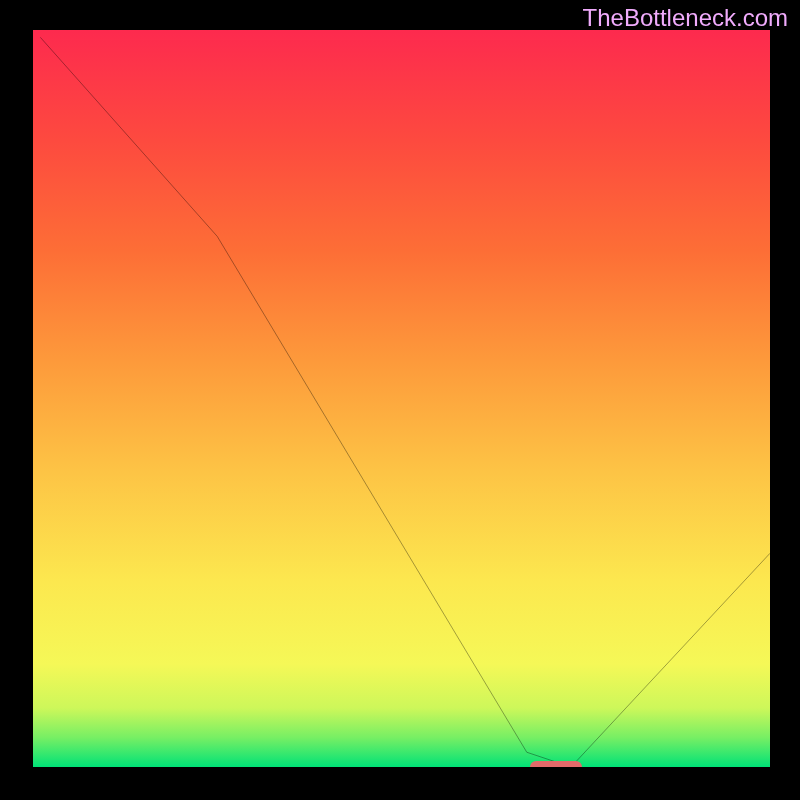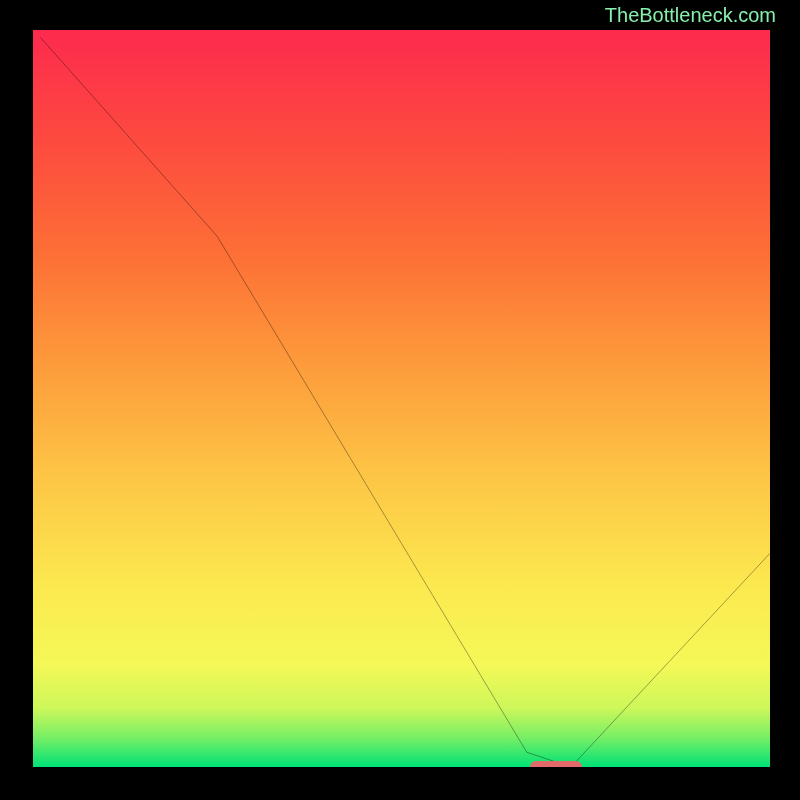--- a/index.html
+++ b/index.html
@@ -7,23 +7,23 @@
     padding: 0;
     background: #000;
     width: 800px;
     height: 800px;
     position: relative;
     font-family: Arial, sans-serif;
   }
   .watermark {
     position: absolute;
     top: 4px;
-    right: 24px;
-    color: #86efac;
-    font-size: 20px;
+    right: 12px;
+    color: #f0abfc;
+    font-size: 24px;
     z-index: 10;
   }
   .plot-frame {
     position: absolute;
     left: 30px;
     top: 30px;
     width: 740px;
     height: 740px;
     border-left: 3px solid #000;
     border-bottom: 3px solid #000;

